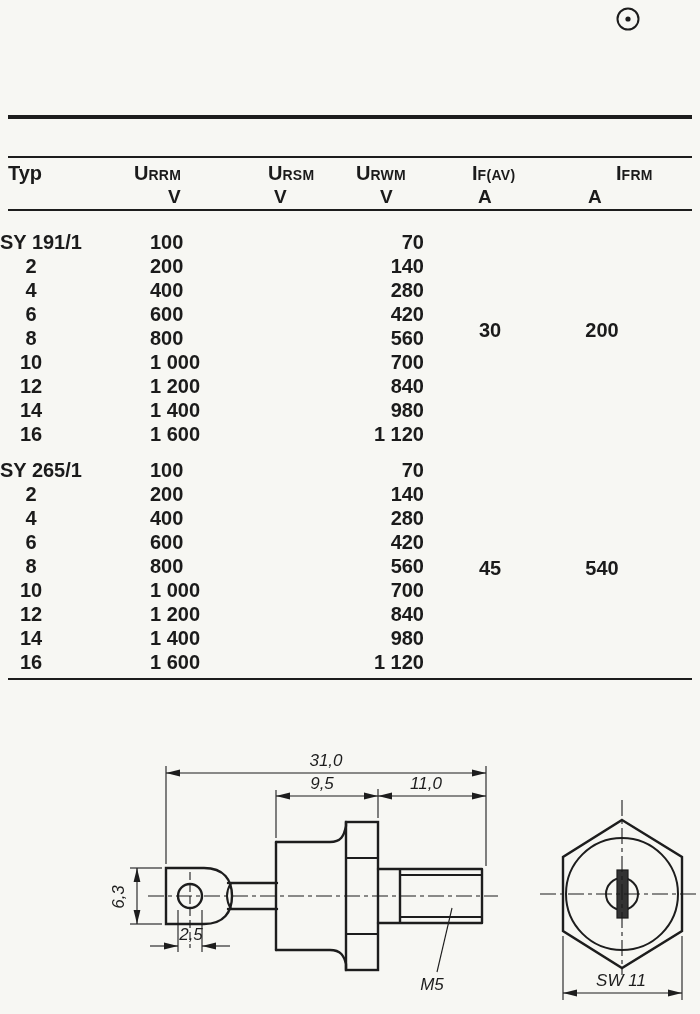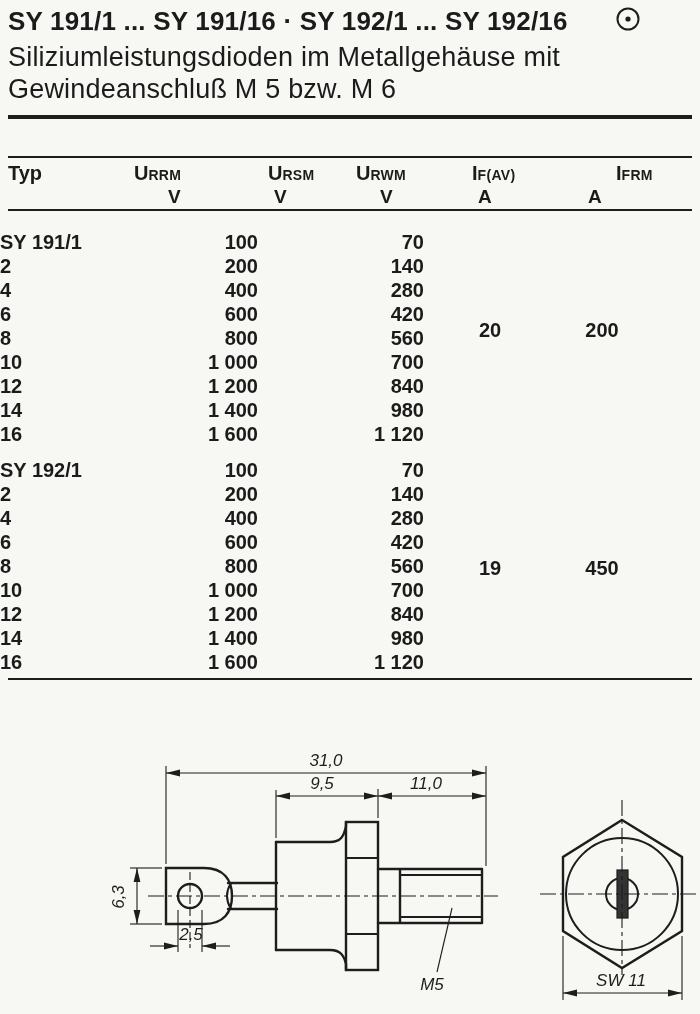--- a/index.html
+++ b/index.html
@@ -12,48 +12,45 @@
   .subtitle{position:absolute;left:8px;font-size:27px;font-weight:normal;white-space:nowrap;
             letter-spacing:0.2px;}
   .corner-sym{position:absolute;left:615px;top:6px;width:26px;height:26px;}
   
   .col-h{position:absolute;top:162px;font-size:20px;font-weight:bold;white-space:nowrap;}
   .col-h .sub{font-size:14px;font-weight:bold;letter-spacing:0.3px;}
   .unit{position:absolute;top:186px;font-size:19px;font-weight:bold;}
   
   .t-row{position:absolute;left:0;right:0;height:24px;}
   .t-cell{position:absolute;top:0;font-size:20px;font-weight:bold;line-height:24px;white-space:nowrap;}
-  .cell-typ {left:0px;width:62px;text-align:left;}
-  .cell-urrm{left:150px;width:108px;text-align:right;}
+  .cell-typ {left:0px;width:62px;text-align:center;}
+  .cell-urrm{left:150px;width:108px;text-align:left;}
   .cell-urwm{left:310px;width:114px;text-align:right;}
   .g-val{position:absolute;font-size:20px;font-weight:bold;line-height:24px;text-align:center;}
   .g-ifav{left:462px;width:56px;}
   .g-ifrm{left:570px;width:64px;}
   
   svg text{font-family:"Liberation Sans",sans-serif;font-style:italic;font-size:17px;fill:#1d1d1d;}
   .obj{stroke:#1d1d1d;stroke-width:2.4;fill:none;stroke-linecap:round;}
   .obj2{stroke:#1d1d1d;stroke-width:2;fill:none;}
   .thin{stroke:#1d1d1d;stroke-width:1.1;fill:none;}
   .cline{stroke:#1d1d1d;stroke-width:1.1;fill:none;stroke-dasharray:16 4 4 4;}
   .dash{stroke:#1d1d1d;stroke-width:1.1;fill:none;stroke-dasharray:8 4;}
 </style>
 </head>
 <body>
 
 <div class="page">
 
-  <h1 class="title">SY 191/1 ... SY 191/16 · SY 192/1 ... SY 192/16</h1>
 
   <svg class="corner-sym" viewBox="0 0 26 26">
     <circle cx="13" cy="13" r="10.5" fill="none" stroke="#1d1d1d" stroke-width="2"></circle>
     <circle cx="13" cy="13" r="2.6" fill="#1d1d1d"></circle>
   </svg>
 
-  <div class="subtitle" style="top:42px">Siliziumleistungsdioden im Metallgehäuse mit</div>
-  <div class="subtitle" style="top:74px">Gewindeanschluß M 5 bzw. M 6</div>
 
   <div class="rule" style="top:115px;height:4px"></div>
   <div class="rule" style="top:156px;height:2px"></div>
   <div class="rule" style="top:209px;height:2px"></div>
   <div class="rule" style="top:678px;height:2px"></div>
 
   <div class="col-h" style="left:8px"><span>Typ</span></div>
   <div class="col-h" style="left:134px"><span>U</span><span class="sub">RRM</span></div>
   <div class="col-h" style="left:268px"><span>U</span><span class="sub">RSM</span></div>
   <div class="col-h" style="left:356px"><span>U</span><span class="sub">RWM</span></div>
@@ -106,21 +103,21 @@
         <div class="t-cell cell-typ">14</div>
         <div class="t-cell cell-urrm">1 400</div>
         <div class="t-cell cell-urwm">980</div>
       </div>
       <div class="t-row" style="top: 422px;">
         <div class="t-cell cell-typ">16</div>
         <div class="t-cell cell-urrm">1 600</div>
         <div class="t-cell cell-urwm">1 120</div>
       </div>
       <div class="t-row" style="top: 458px;">
-        <div class="t-cell cell-typ">SY 192/1</div>
+        <div class="t-cell cell-typ">SY 265/1</div>
         <div class="t-cell cell-urrm">100</div>
         <div class="t-cell cell-urwm">70</div>
       </div>
       <div class="t-row" style="top: 482px;">
         <div class="t-cell cell-typ">2</div>
         <div class="t-cell cell-urrm">200</div>
         <div class="t-cell cell-urwm">140</div>
       </div>
       <div class="t-row" style="top: 506px;">
         <div class="t-cell cell-typ">4</div>
@@ -152,24 +149,24 @@
         <div class="t-cell cell-urrm">1 400</div>
         <div class="t-cell cell-urwm">980</div>
       </div>
       <div class="t-row" style="top: 650px;">
         <div class="t-cell cell-typ">16</div>
         <div class="t-cell cell-urrm">1 600</div>
         <div class="t-cell cell-urwm">1 120</div>
       </div>
     </div>
 
-  <div class="g-val g-ifav" style="top:318px">20</div>
+  <div class="g-val g-ifav" style="top:318px">30</div>
   <div class="g-val g-ifrm" style="top:318px">200</div>
-  <div class="g-val g-ifav" style="top:556px">19</div>
-  <div class="g-val g-ifrm" style="top:556px">450</div>
+  <div class="g-val g-ifav" style="top:556px">45</div>
+  <div class="g-val g-ifrm" style="top:556px">540</div>
 
   <svg class="abs" style="left:0;top:730px" width="700" height="284" viewBox="0 730 700 1014" preserveAspectRatio="xMinYMin slice">
     <defs>
       <marker id="arr" viewBox="0 0 16 10" refX="15" refY="5" markerWidth="16" markerHeight="10" orient="auto-start-reverse" markerUnits="userSpaceOnUse">
         <path d="M1,1.6 L15,5 L1,8.4 Z" fill="#1d1d1d"></path>
       </marker>
     </defs>
 
     <g>
 

